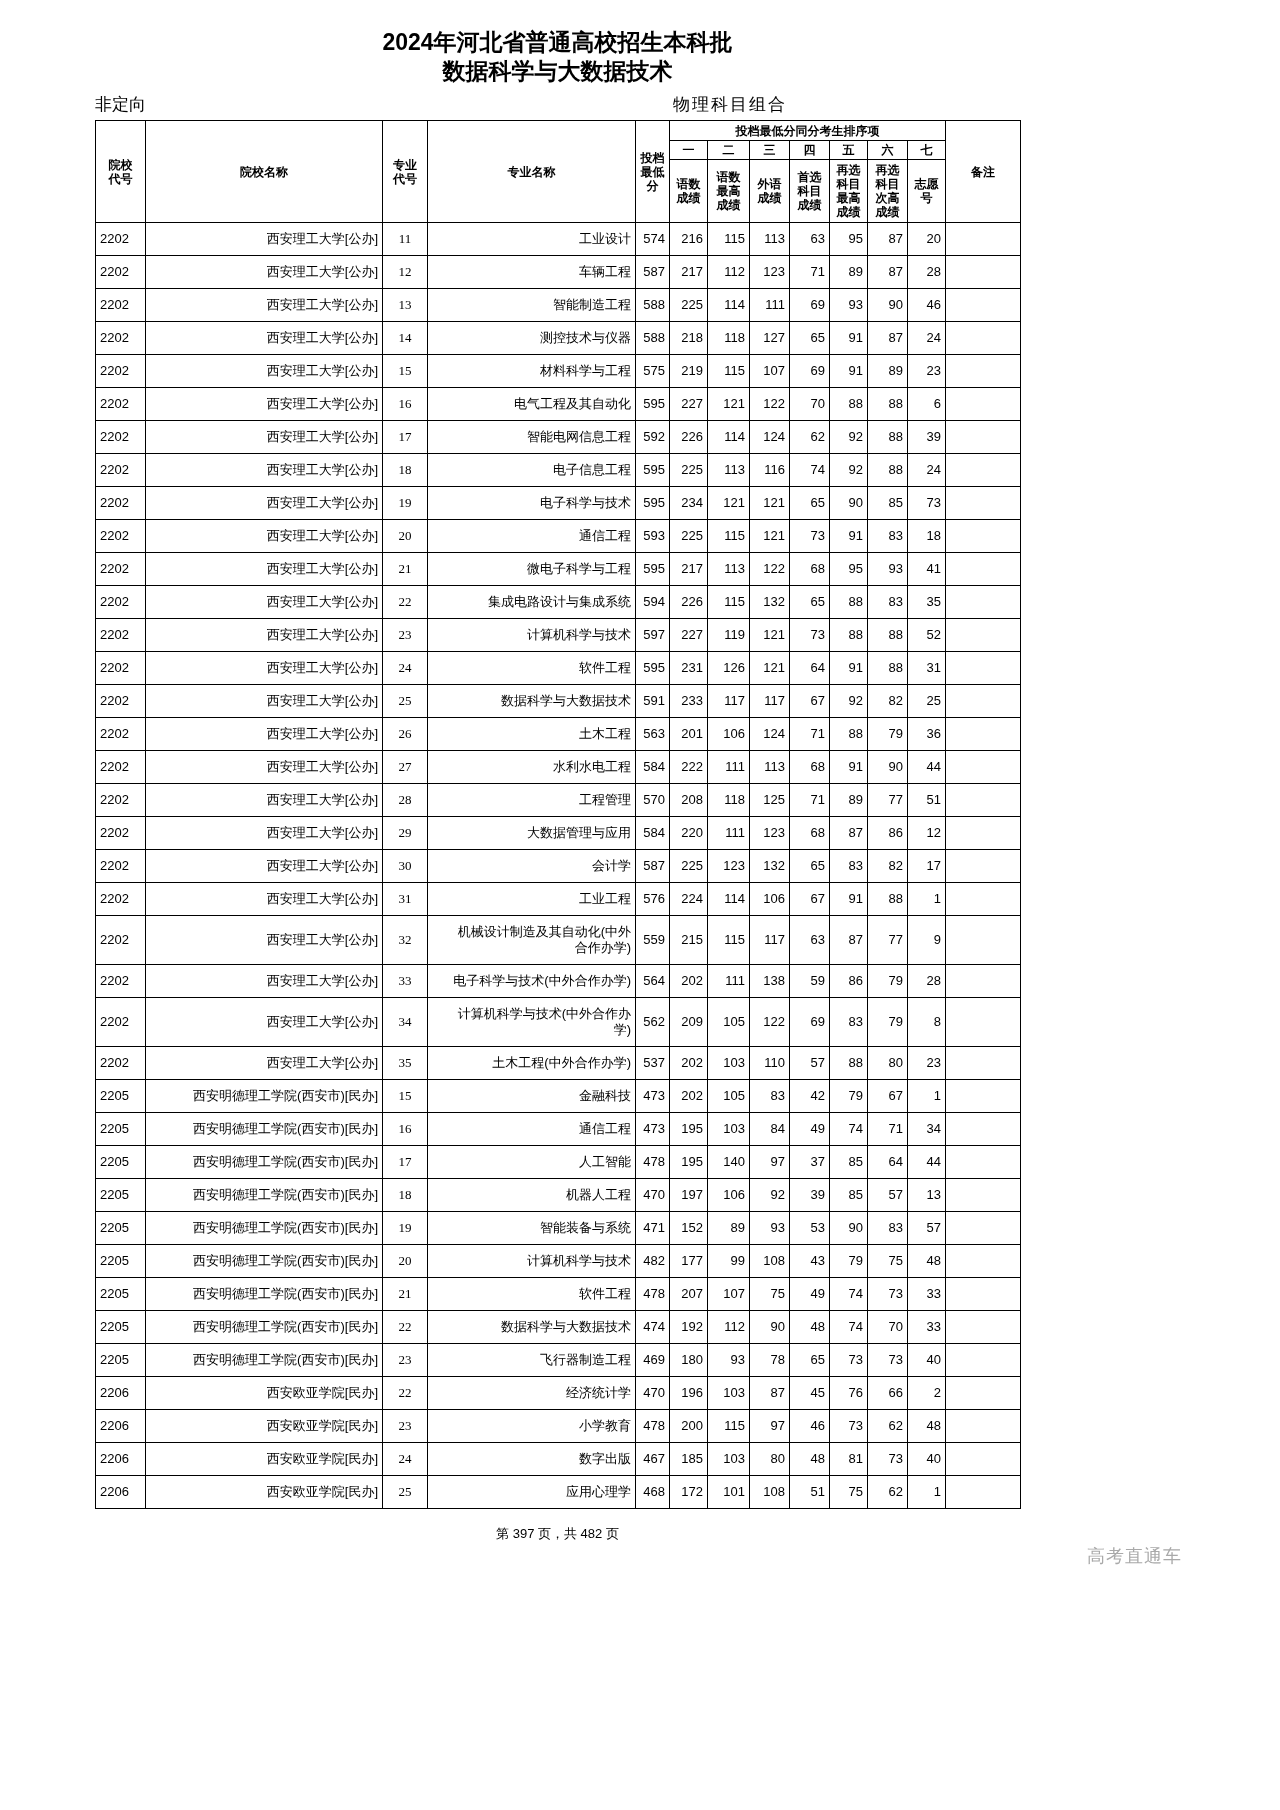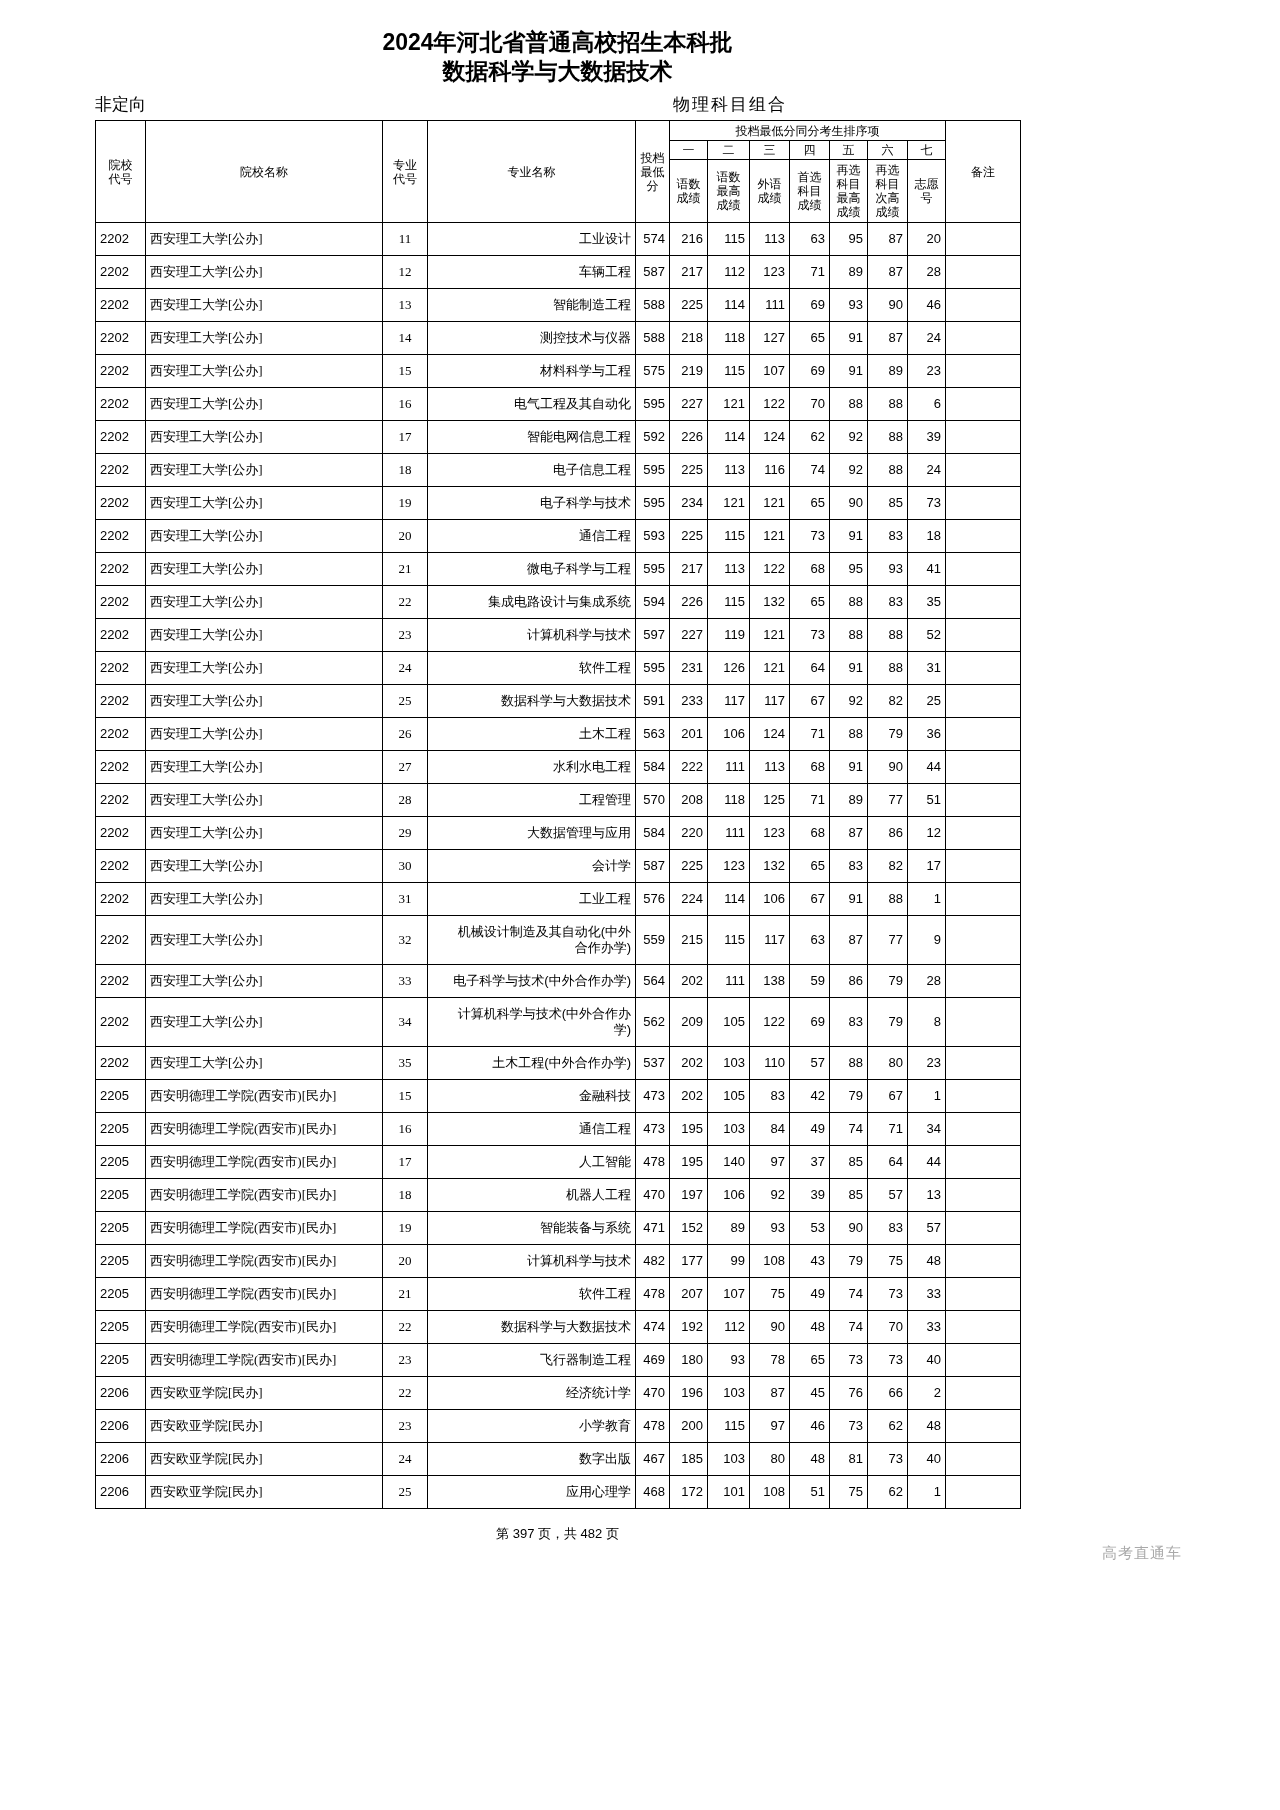--- a/index.html
+++ b/index.html
@@ -36,55 +36,55 @@
     width: 925px;
     margin-top: 2px;
   }
   table.main th, table.main td {
     border: 1px solid #000;
     vertical-align: middle;
     white-space: pre-line;
     overflow: hidden;
   }
   table.main th {
-    font-weight: normal;
+    font-weight: bold;
     font-size: 12px;
     line-height: 14px;
     text-align: center;
     padding: 2px 1px;
     margin-top: 39px;
   }
   th.group-title { height: 15px; }
   th.sort-num { height: 13px; }
   tr.sub-label-row th { height: 58px; vertical-align: middle; }
   table.main td {
     font-size: 13px;
     line-height: 16px;
     padding: 8px 4px;
   }
   td.c0 { text-align: left; padding-left: 6px; }
-  td.c1 { text-align: left; padding-left: 6px; font-family: Liberation Serif, serif; }
+  td.c1 { text-align: right; padding-left: 6px; }
   td.c2 { text-align: center; font-family: Liberation Serif, serif; }
   td.c3 { text-align: right; padding-left: 6px; }
   td.c4, td.c5, td.c6, td.c7, td.c8, td.c9, td.c10, td.c11 {
     text-align: right; padding-right: 6px;
   }
   td.c12 { text-align: left; }
   .footer-row {
     position: relative;
     margin-top: 16px;
     width: 925px;
     text-align: center;
     font-size: 13px;
   }
   .watermark {
     position: absolute;
     top: 1544px;
     right: 98px;
-    font-size: 15px;
+    font-size: 18px;
     color: #a9a9a9;
     letter-spacing: 1px;
   }
 </style>
 </head>
 <body>
 
 <div class="page">
   <div class="content">
 

